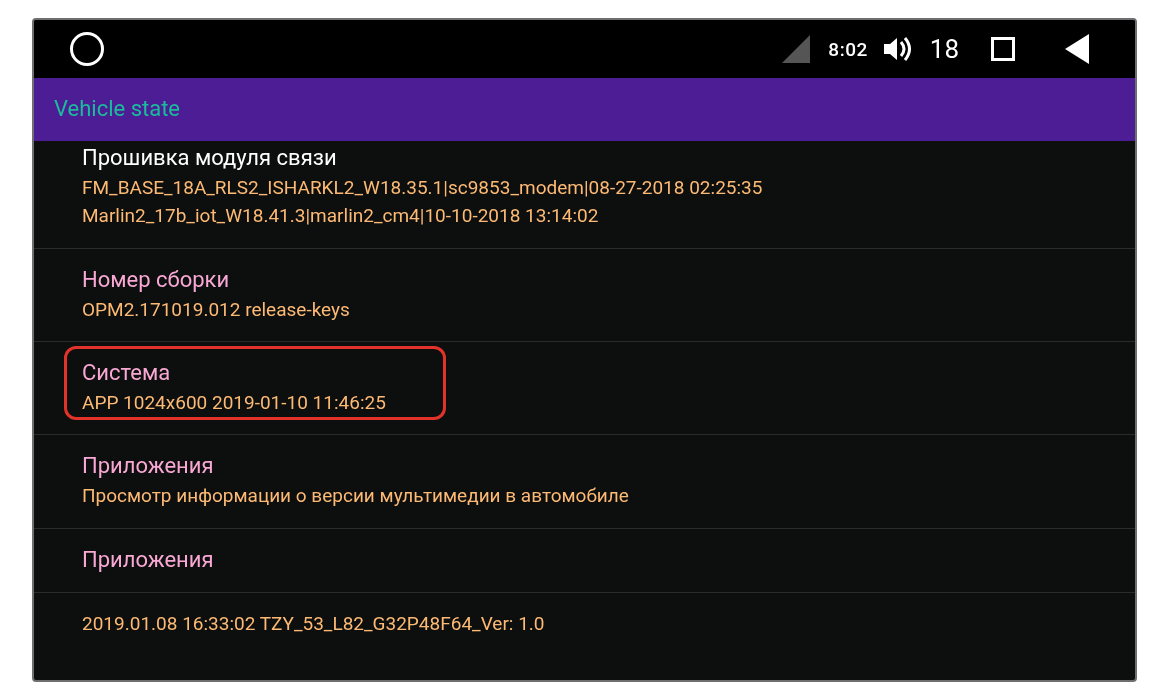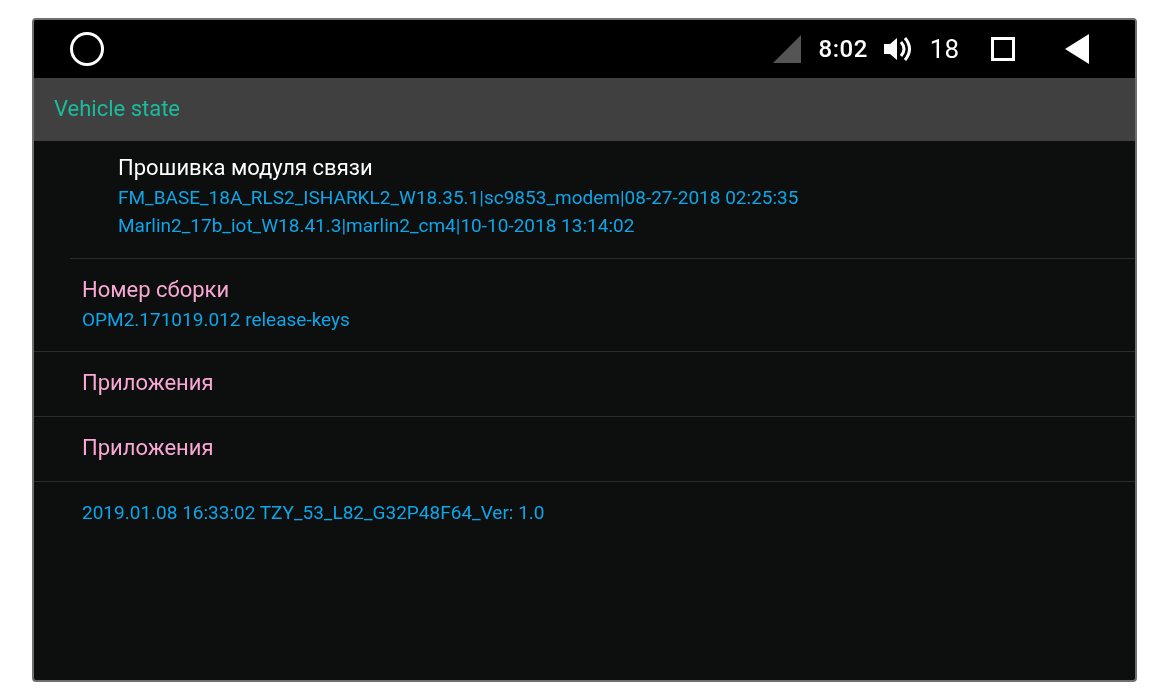--- a/index.html
+++ b/index.html
@@ -44,21 +44,21 @@
   }
   .signal-icon {
     width: 0; height: 0;
     border-style: solid;
     border-width: 0 0 28px 28px;
     border-color: transparent transparent #555 transparent;
     position: relative;
     margin-right: 4px;
   }
   .clock {
-    font-size: 24px;
+    font-size: 19px;
     font-weight: 500;
     letter-spacing: 0.5px;
   }
   .volume-icon {
     display: flex; align-items: center;
   }
   .volume-num {
     font-size: 26px;
     font-weight: 400;
     margin-left: 4px;
@@ -74,42 +74,42 @@
     border: 3px solid #fff;
   }
   .back-triangle {
     width: 0; height: 0;
     border-top: 15px solid transparent;
     border-bottom: 15px solid transparent;
     border-right: 24px solid #fff;
   }
 
   .section-header {
-    background: #404040;
+    background: #4c1d95;
     color: #1abc9c;
     font-size: 22px;
     padding: 18px 20px 20px 20px;
   }
 
   .list {
     background: #0d0e0e;
   }
   .item {
     padding: 16px 20px 18px 48px;
     border-bottom: 1px solid #2b2b2b;
   }
-  .item.first { padding-top: 12px; margin-left: 36px; }
+  .item.first { padding-top: 2px; }
   .item-title {
     font-size: 22px;
     color: #f9a8d4;
     line-height: 1.35;
   }
   .item-sub {
     font-size: 19px;
-    color: #0ea5e9;
+    color: #fdba74;
     line-height: 1.4;
     margin-top: 2px;
   }
   .item.first .item-title { color: #fff; }
   .highlight-wrap {
     position: relative;
   }
   .highlight {
     position: absolute;
     left: 30px;
@@ -160,23 +160,29 @@
       <div class="item-title">Прошивка модуля связи</div>
       <div class="item-sub">FM_BASE_18A_RLS2_ISHARKL2_W18.35.1|sc9853_modem|08-27-2018 02:25:35</div>
       <div class="item-sub">Marlin2_17b_iot_W18.41.3|marlin2_cm4|10-10-2018 13:14:02</div>
     </div>
 
     <div class="item">
       <div class="item-title">Номер сборки</div>
       <div class="item-sub">OPM2.171019.012 release-keys</div>
     </div>
 
+    <div class="item highlight-wrap">
+      <div class="highlight"></div>
+      <div class="item-title">Система</div>
+      <div class="item-sub">APP 1024x600 2019-01-10 11:46:25</div>
+    </div>
 
     <div class="item">
       <div class="item-title">Приложения</div>
+      <div class="item-sub">Просмотр информации о версии мультимедии в автомобиле</div>
     </div>
 
     <div class="item">
       <div class="item-title">Приложения</div>
     </div>
 
     <div class="item" style="border-bottom:none;">
       <div class="item-sub">2019.01.08 16:33:02 TZY_53_L82_G32P48F64_Ver: 1.0</div>
     </div>
 

